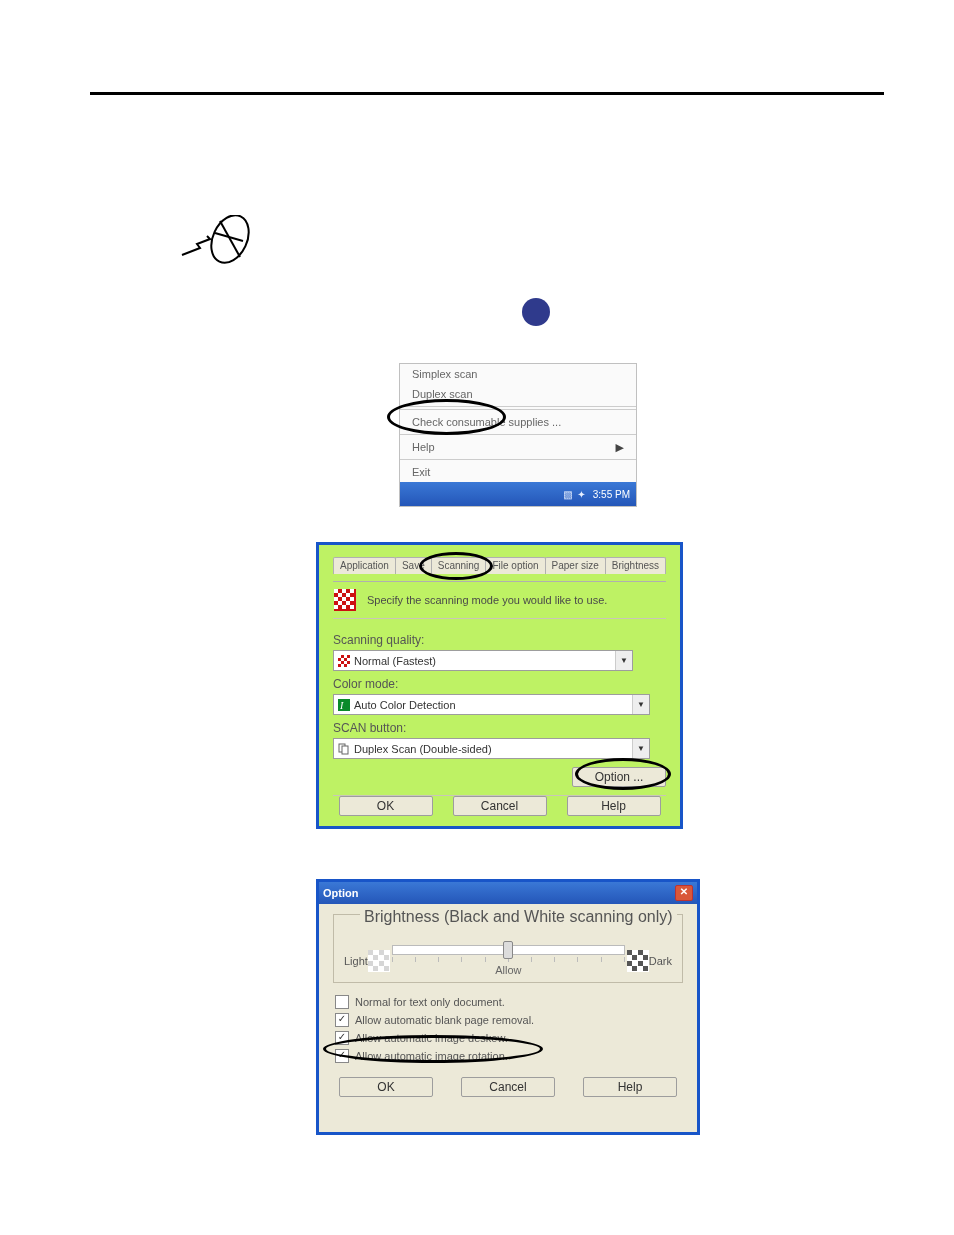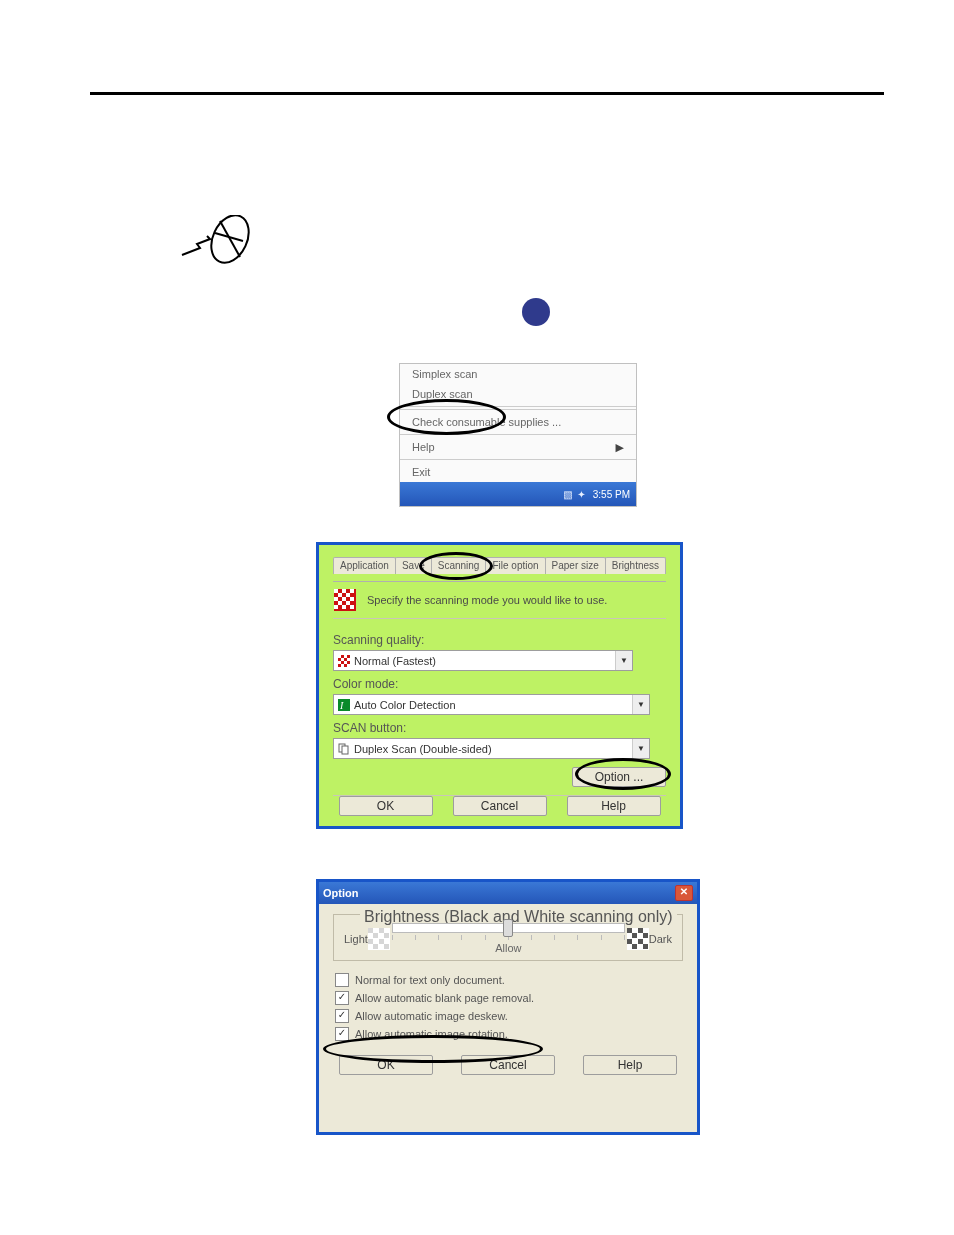--- a/index.html
+++ b/index.html
@@ -40,21 +40,21 @@
   .bottomrow{position:absolute;left:0;right:0;bottom:10px;display:flex;justify-content:center;gap:20px;}
   .oval-scan{left:419px;top:552px;width:68px;height:22px;}
   .oval-option{left:575px;top:758px;width:90px;height:26px;}
   
   .win3{position:absolute;left:316px;top:879px;width:378px;height:250px;background:#ece9d8;border:3px solid #1855c8;font-family:Tahoma,Arial,sans-serif;}
   .win3 .titlebar{height:22px;background:linear-gradient(#3a78d6,#2456b8);display:flex;align-items:center;justify-content:space-between;padding:0 4px;color:#fff;font-size:11px;font-weight:bold;}
   .closebox{width:16px;height:14px;background:#d9573a;border:1px solid #b33;color:#fff;font-size:10px;line-height:12px;text-align:center;border-radius:2px;}
   .win3 .body{padding:10px 14px;}
   .gbox{border:1px solid #c0bba8;padding:8px 10px 6px 10px;position:relative;}
   .gbox .gtitle{position:absolute;top:-7px;left:6px;background:#ece9d8;font-size:16px;color:#555;padding:0 4px;margin-left:20px;}
-  .sliderrow{display:flex;align-items:center;gap:0;}
+  .sliderrow{display:flex;align-items:center;gap:0;margin-top:22px;}
   .lbl{font-size:11px;color:#555;}
   .checkericon{width:22px;height:22px;}
   .checkericon svg{width:22px;height:22px;}
   .sliderbox{flex:1;}
   .slider{position:relative;height:8px;background:#fff;border:1px solid #bbb;margin:0 2px;}
   .sthumb{position:absolute;left:50%;top:-5px;width:8px;height:16px;transform:translateX(-50%);background:#dcdcdc;border:1px solid #888;border-radius:2px;}
   .ticks{display:flex;justify-content:space-between;font-size:8px;color:#bbb;margin-top:2px;padding:0 2px;}
   .ticks span{display:inline-block;width:1px;height:5px;background:#bbb;}
   .normlbl{text-align:center;font-size:11px;color:#666;margin-top:2px;}
   .checks{margin-top:10px;}

